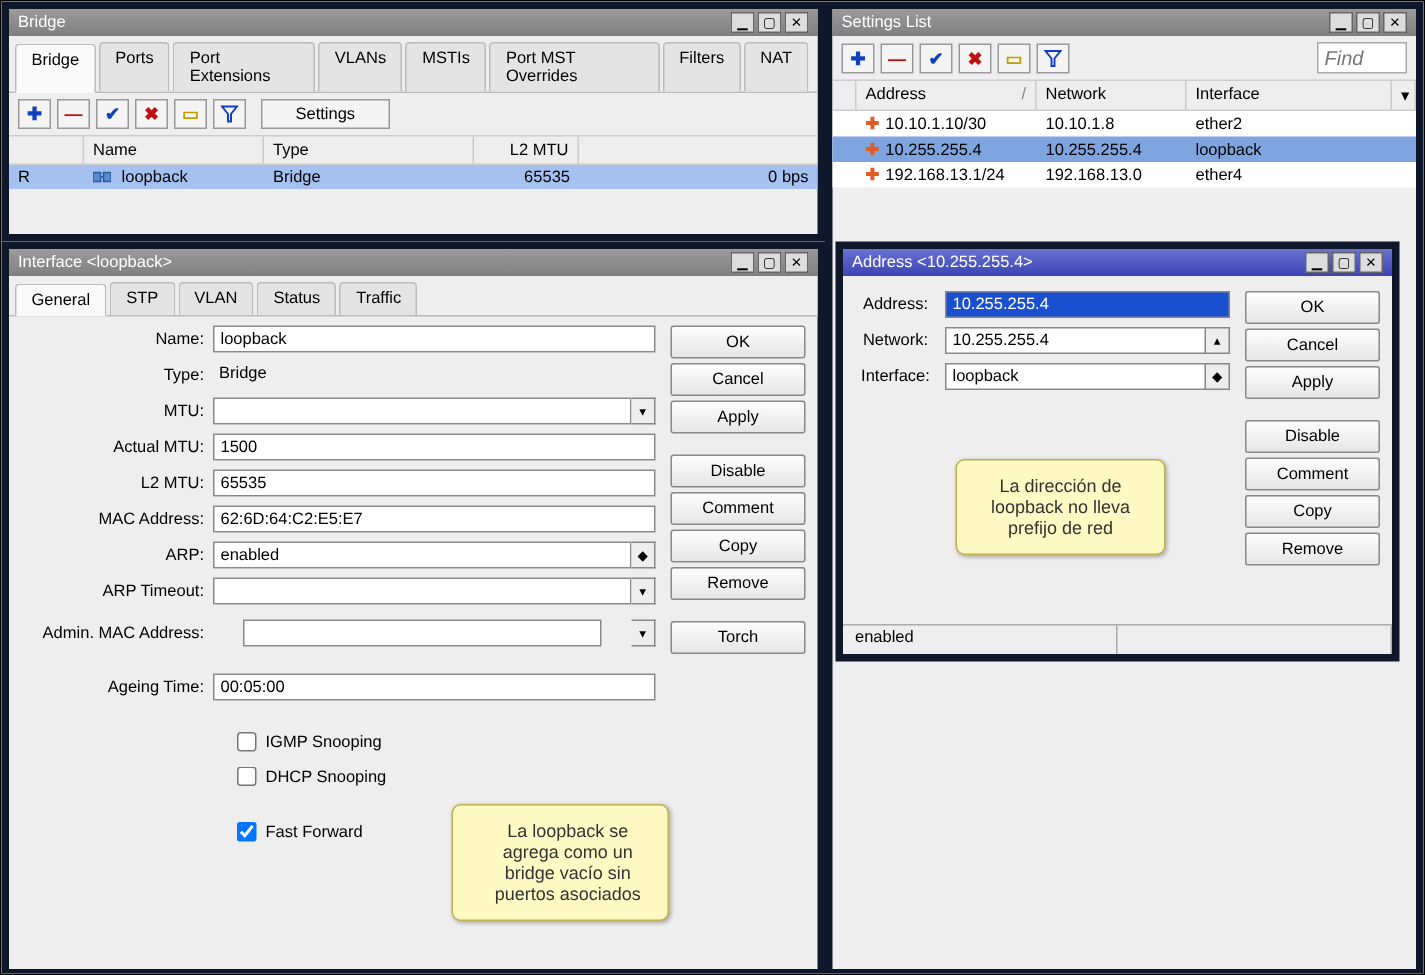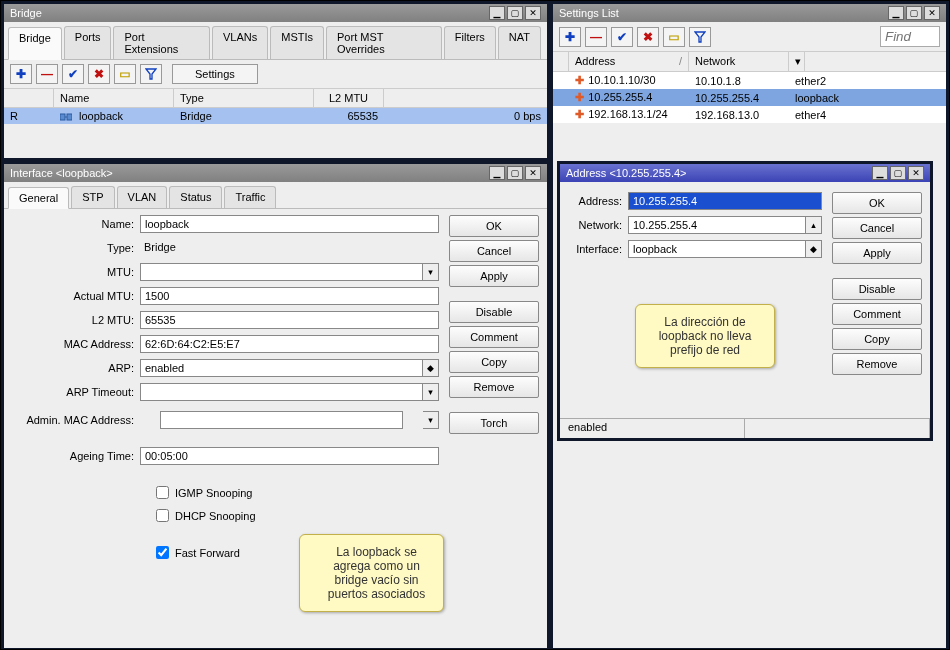--- a/index.html
+++ b/index.html
@@ -11,21 +11,21 @@
     background: #f0f0f0;
     position: relative;
     width: 950px;
     height: 650px;
     overflow: hidden;
     border: 1px solid #000;
   }
   .window {
     position: absolute;
     background: #eeeeee;
-    border: 3px solid #0f172a;
+    border: 5px solid #0f172a;
   }
   .titlebar {
     background: linear-gradient(to bottom, #9a9a9a, #808080);
     color: #fff;
     padding: 2px 6px;
     height: 18px;
     display: flex;
     align-items: center;
     justify-content: space-between;
     font-size: 11px;
@@ -171,21 +171,21 @@
     align-items: center;
     margin-bottom: 6px;
   }
   .form-label {
     width: 128px;
     text-align: right;
     padding-right: 6px;
   }
   .form-label-sm {
     width: 60px;
-    text-align: right;
+    text-align: center;
     padding-right: 6px;
   }
   .form-input {
     flex: 1;
     border: 1px solid #888;
     background: #fff;
     padding: 2px 4px;
     height: 18px;
     font-family: inherit;
     font-size: 11px;
@@ -262,21 +262,21 @@
       <svg width="12" height="12">
           <path d="M1 1 L11 1 L7 6 L7 11 L5 11 L5 6 Z" fill="none" stroke="#1040c0" stroke-width="1.3"></path>
         </svg>
     </div>
     <div class="settings-btn">Settings</div>
   </div>
   <div class="table-header">
     <div class="th" style="width:50px;"></div>
     <div class="th" style="width:120px;">Name</div>
     <div class="th" style="width:140px;">Type</div>
-    <div class="th" style="width:70px; text-align:center;">L2 MTU</div>
+    <div class="th" style="width:70px; text-align:right;">L2 MTU</div>
   </div>
   <div class="table-body">
     <div class="tr selected">
       <div class="td" style="width:50px;">R</div>
       <div class="td" style="width:120px;">
         <span class="iface-icon"><svg width="12" height="10">
               <rect x="0" y="2" width="5" height="6" fill="#5a8ad0" stroke="#2a5aa0"></rect>
               <rect x="7" y="2" width="5" height="6" fill="#5a8ad0" stroke="#2a5aa0"></rect>
               <line x1="5" y1="5" x2="7" y2="5" stroke="#2a5aa0"></line>
             </svg></span>
@@ -308,20 +308,21 @@
       <svg width="12" height="12">
           <path d="M1 1 L11 1 L7 6 L7 11 L5 11 L5 6 Z" fill="none" stroke="#1040c0" stroke-width="1.3"></path>
         </svg>
     </div>
     <input class="find-box" placeholder="Find" style="">
   </div>
   <div class="table-header">
     <div class="th" style="width:16px;"></div>
     <div class="th" style="width:120px;"><span>Address</span><span style="float:right;color:#888">/</span></div>
     <div class="th" style="width:100px;">Network</div>
+    <div class="th" style="flex:1;">Interface</div>
     <div class="th" style="width:16px;">▾</div>
   </div>
   <div class="table-body">
     <div class="tr">
       <div class="td" style="width:16px;"></div>
       <div class="td" style="width:120px;"><span class="plus-icon">✚</span><span>10.10.1.10/30</span></div>
       <div class="td" style="width:100px;">10.10.1.8</div>
       <div class="td" style="flex:1;">ether2</div>
     </div>
     <div class="tr selected-dark">

